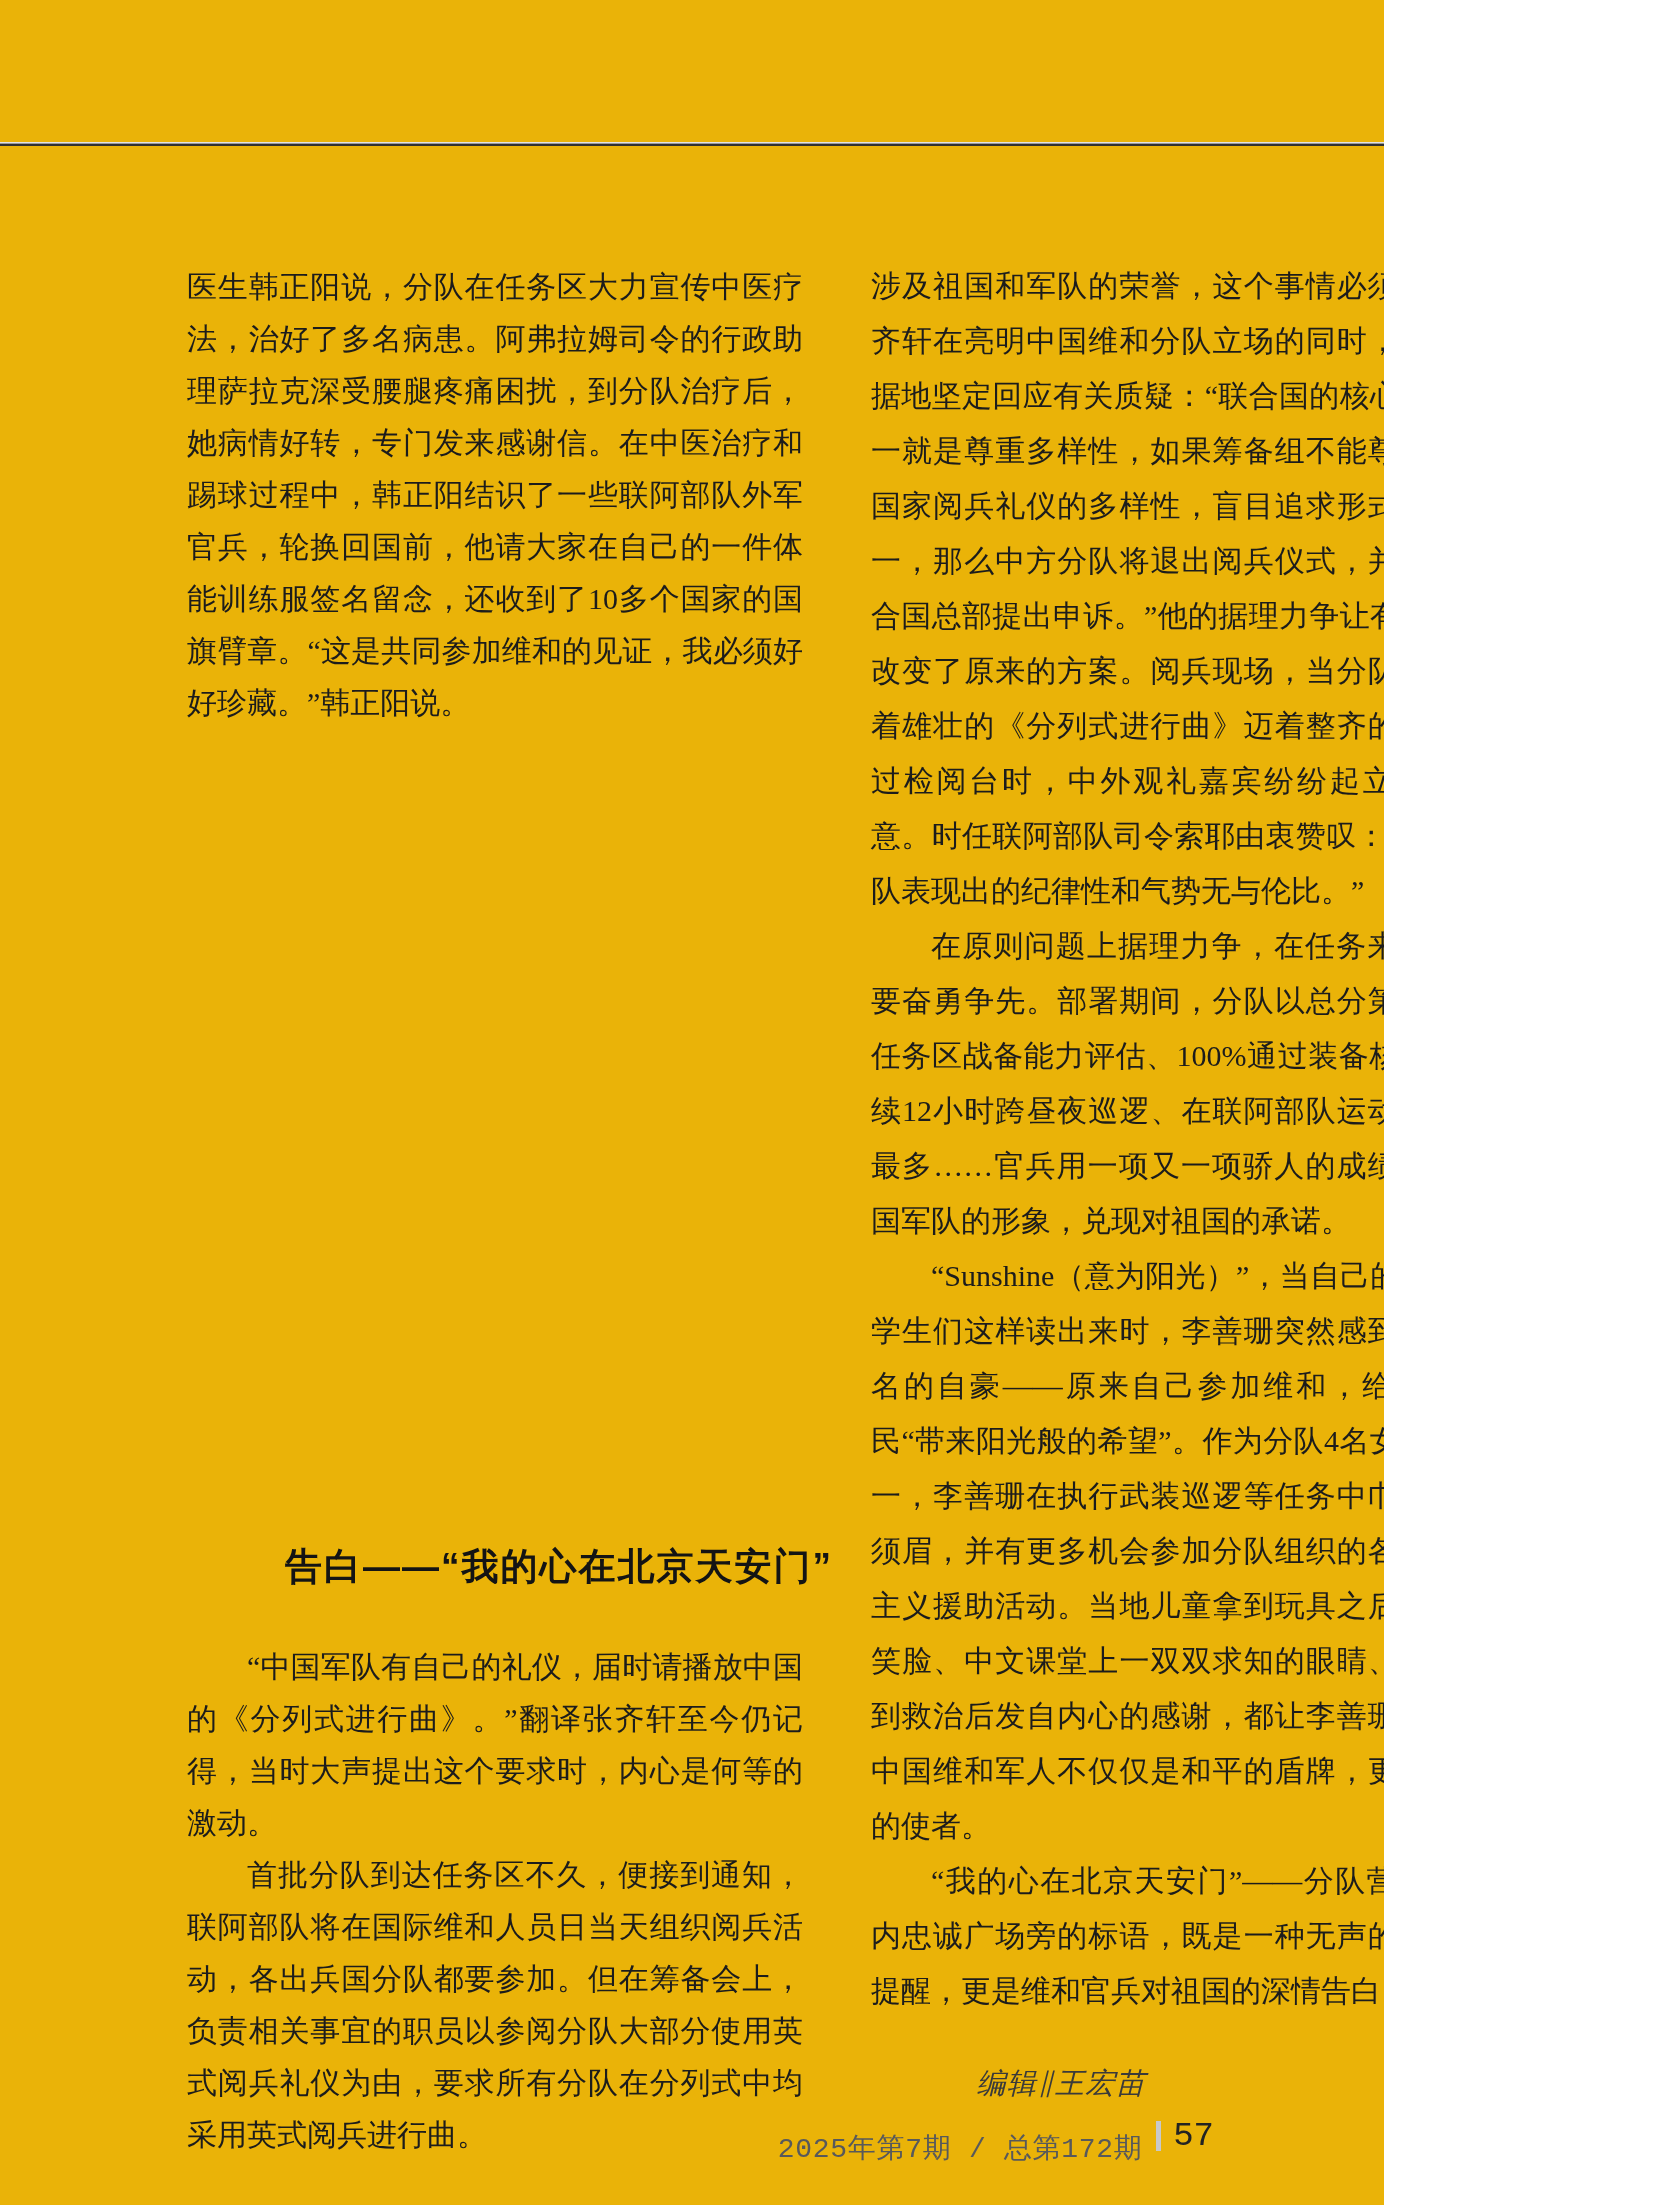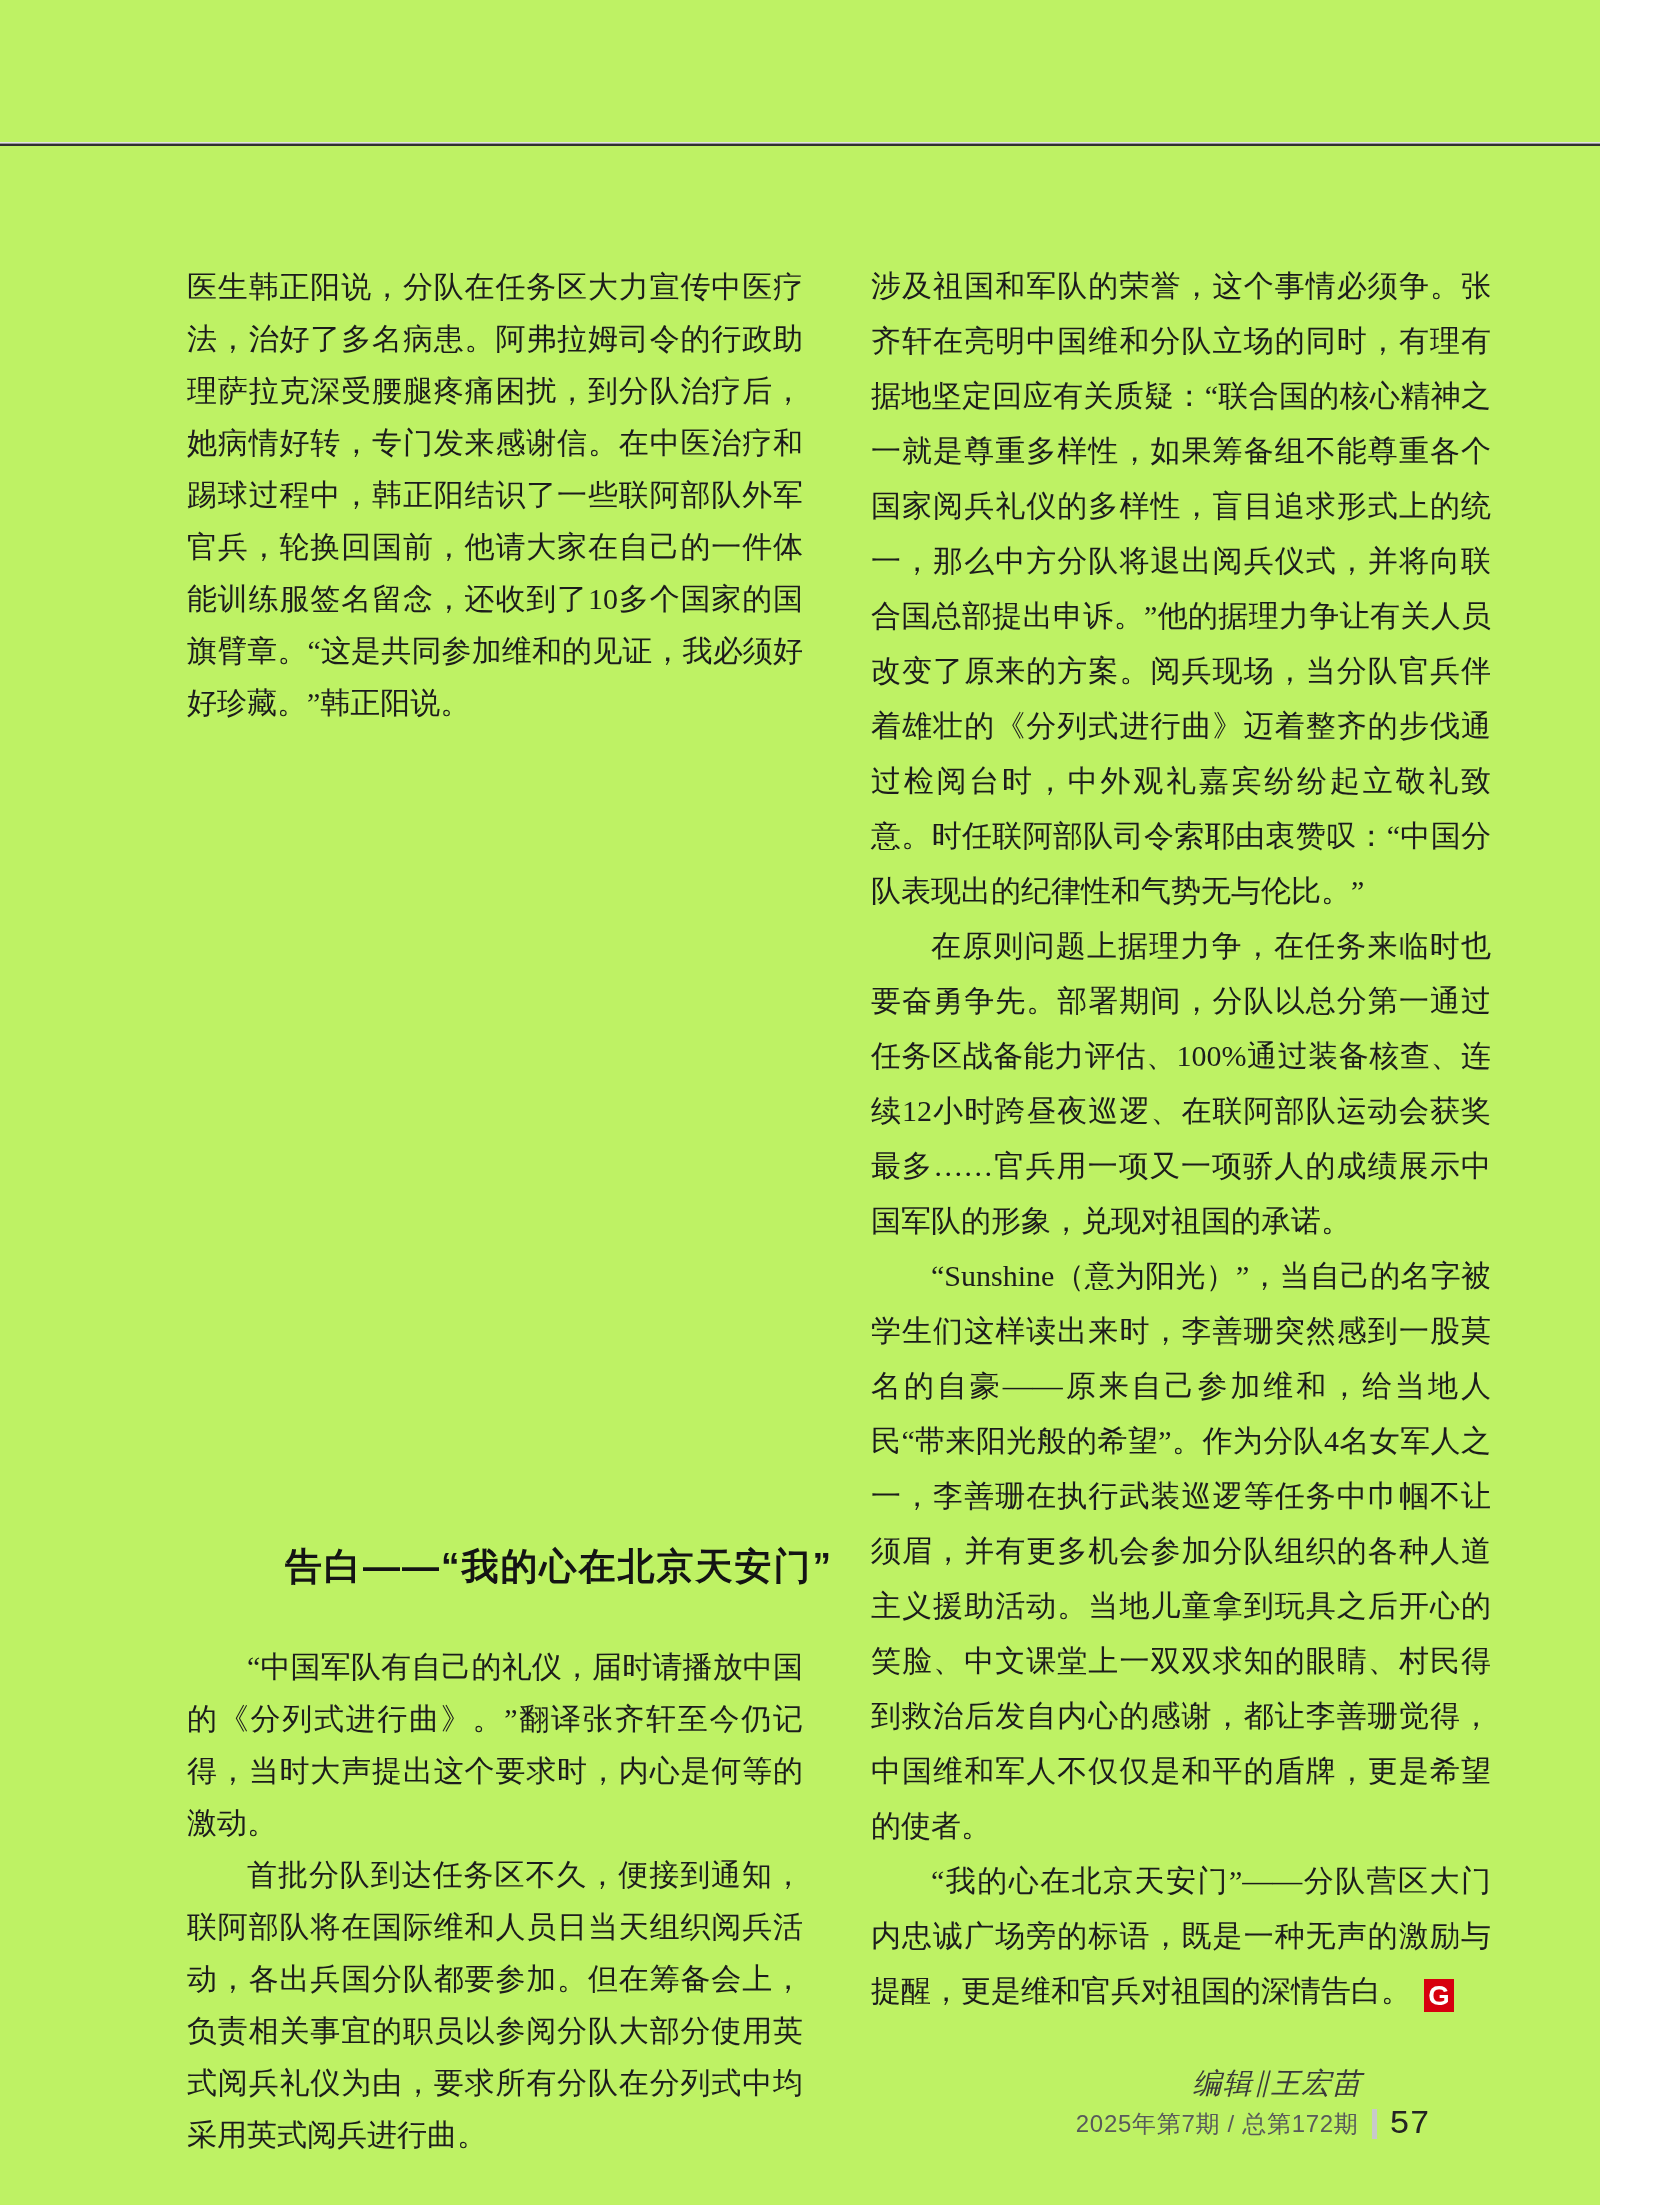--- a/index.html
+++ b/index.html
@@ -1,20 +1,20 @@
 <!DOCTYPE html>
 <html style="font-size:10.5px"><head>
 <meta charset="utf-8">
 <style>
   html, body { margin: 0; padding: 0; background: #ffffff; }
   .page {
     position: relative;
-    width: 1600px;
+    width: 1384px;
     height: 2205px;
-    background: #bef264;
+    background: #eab308;
     font-family: "Liberation Serif", serif;
     color: #1c1c1c;
     overflow: hidden;
   }
   .top-rule {
     position: absolute;
     left: 0; top: 142px;
     width: 100%; height: 3.9px;
     background: linear-gradient(to bottom, #e3e3e3 0 1.3px, #9a9a9a 1.3px 2px, #303030 2px 3.9px);
   }
@@ -80,24 +80,25 @@
     font-family: Liberation Mono, monospace;
     letter-spacing: 1.3px;
   }
   .issue-line {
     position: absolute;
     right: 170px; top: 2105px;
     display: flex;
     align-items: center;
   }
   .issue-text {
-    font-size: 24px;
+    font-size: 28px;
     color: #58595b;
     letter-spacing: 0.7px;
-    font-family: Liberation Sans, sans-serif;
+    font-family: Liberation Mono, monospace;
+    margin-top: 24px;
   }
   .issue-divider {
     width: 5.9px; height: 30px;
     background: #c8c9ca;
     margin: 0 11.8px 0 13px;
   }
   .page-number {
     font-size: 34px;
     color: #232323;
     font-family: Liberation Mono, monospace;

